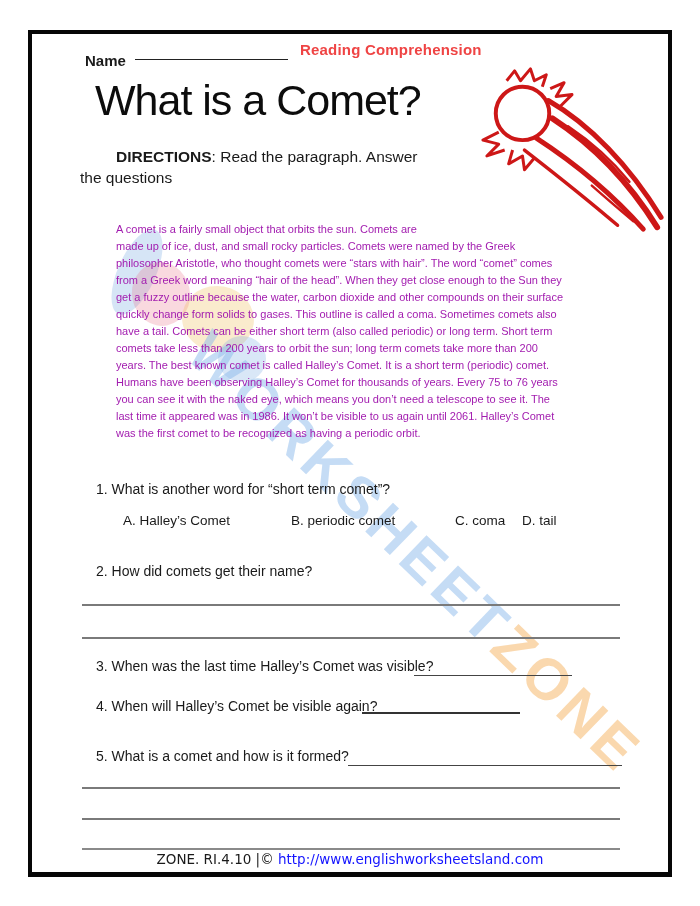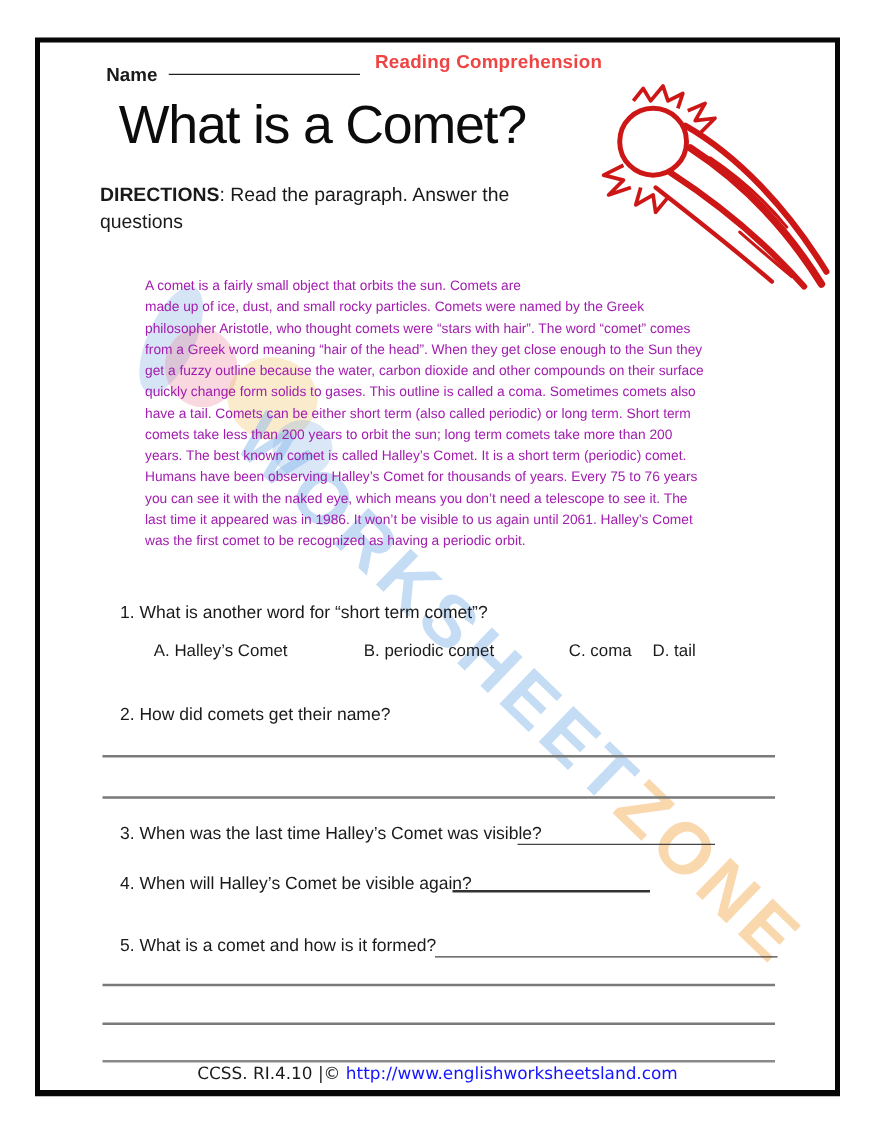--- a/index.html
+++ b/index.html
@@ -10,21 +10,21 @@
   .abs{position:absolute;}
   .frame{
     left:28px;top:30px;width:644px;height:847px;box-sizing:border-box;
     border:4px solid #060606;border-bottom-width:5px;background:transparent;
   }
   .name-label{left:85px;top:52px;font-size:15px;font-weight:700;}
   .name-line{left:135px;top:59px;width:153px;border-top:1.6px solid #222;}
   .header-right{left:300px;top:41px;font-size:15px;font-weight:800;color:#ef4444;letter-spacing:.2px;}
   .page-title{left:95px;top:76px;font-size:43px;font-weight:400;letter-spacing:-1px;color:#0c0c0c;}
   .directions{left:80px;top:147px;width:352px;font-size:15.5px;line-height:1.35;}
-  .directions b{font-weight:800;}
+  .directions b{font-weight:800;margin-left:36px;}
   .paragraph{
     left:103px;top:221px;width:540px;font-size:11px;line-height:17px;
     white-space:pre-line;color:#a21caf;z-index:2;margin-left:13px;
   }
   .question{font-size:14px;z-index:2;margin-left:16px;}
   .opt{font-size:13.5px;z-index:2;}
   .ans-line{border-top:2px solid #7a7a7a;z-index:2;}
   .inline-line{border-top:1.7px solid #444;z-index:2;}
   .footer{
     left:28px;top:851px;width:644px;text-align:center;
@@ -115,14 +115,14 @@
 <div class="abs inline-line" style="left:362px;top:712px;width:158px;border-top-width:2.2px;border-top-color:#333;"></div>
 
 <div class="abs question" style="left:80px;top:748px;">5.  What is a comet and how is it formed?</div>
 <div class="abs inline-line" style="left:348px;top:765px;width:274px;"></div>
 
 <div class="abs ans-line" style="left:82px;top:787px;width:538px;"></div>
 <div class="abs ans-line" style="left:82px;top:818px;width:538px;"></div>
 <div class="abs ans-line" style="left:82px;top:848px;width:538px;border-top-color:#8a8a8a;"></div>
 
 <div class="abs footer">
-  <span>CCSS. RI.4.10 |© </span><span class="link">http://www.englishworksheetsland.com</span>
+  <span>ZONE. RI.4.10 |© </span><span class="link">http://www.englishworksheetsland.com</span>
 </div>
 
 </body></html>

